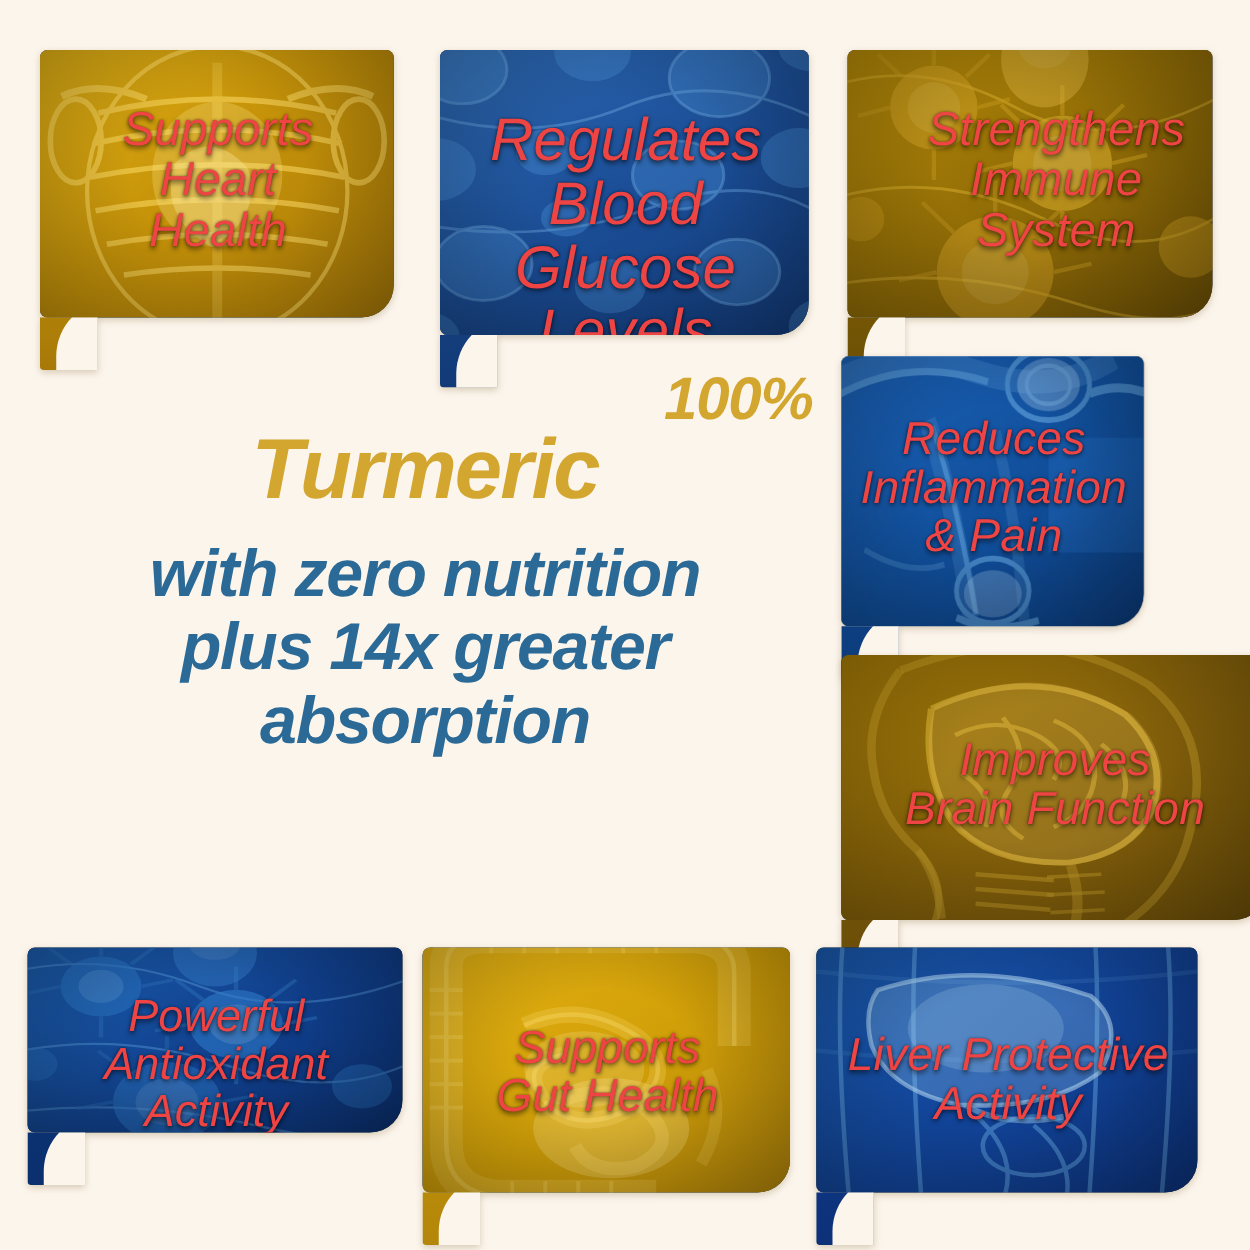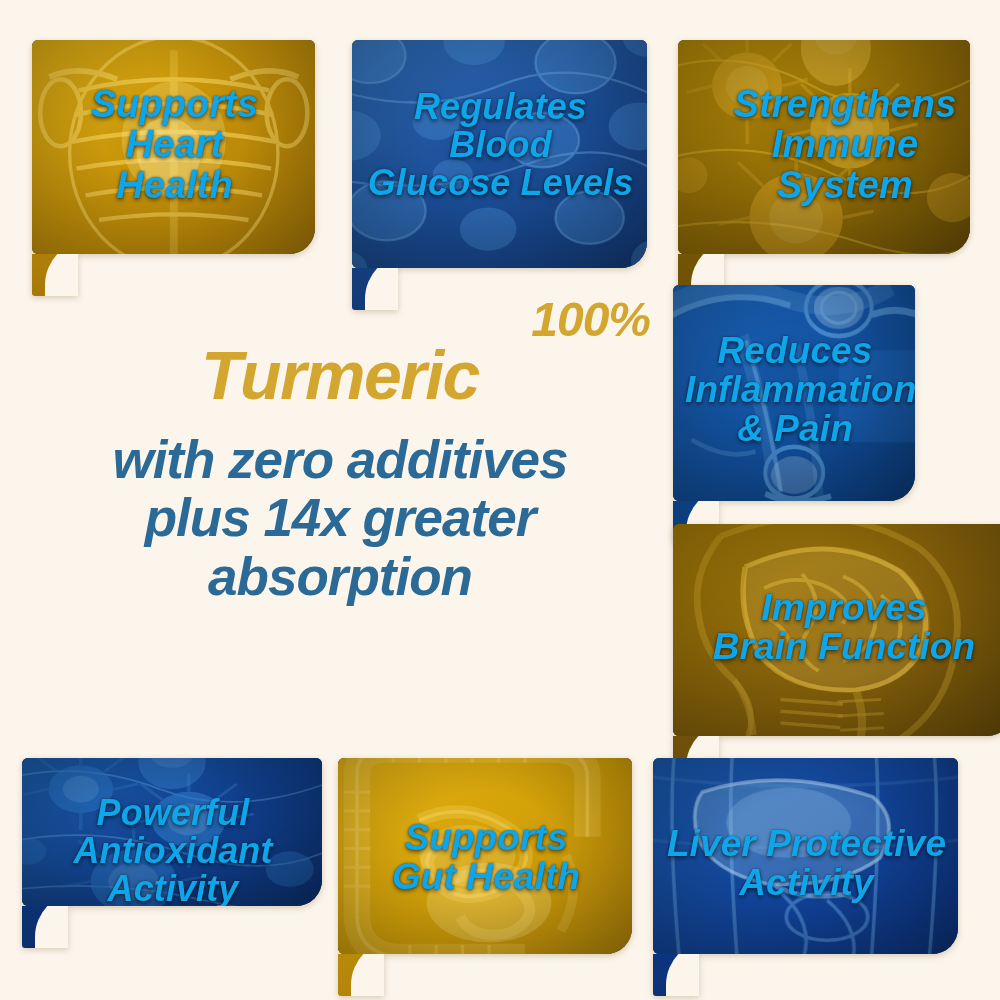--- a/index.html
+++ b/index.html
@@ -46,22 +46,22 @@
 
   
   .bg-base{position:absolute;inset:0;}
   .tex{position:absolute;inset:-10%;opacity:.85;}
   .vig{position:absolute;inset:0;
        background:radial-gradient(ellipse at 50% 45%,rgba(0,0,0,0) 35%,rgba(0,0,0,.30) 100%);}
 
   .label{
     position:absolute;left:2px;right:0;
     text-align:center;
-    color:#0ea5e9;
-    font-weight:bold;
+    color:#ef4444;
+    font-weight:normal;
     font-style:italic;
     line-height:1.06;
     letter-spacing:.1px;
     text-shadow:0 2px 4px rgba(0,0,0,.55),0 0 2px rgba(0,0,0,.45);
     padding:0 10px;
     box-sizing:border-box;
     white-space:pre-line;
   }
 
   
@@ -146,21 +146,21 @@
             <ellipse cx="214" cy="40" rx="34" ry="27"></ellipse>
             <ellipse cx="186" cy="108" rx="31" ry="24"></ellipse>
             <ellipse cx="54" cy="170" rx="33" ry="26"></ellipse>
             <ellipse cx="226" cy="176" rx="29" ry="23"></ellipse>
             <path d="M0 60 Q80 90 150 60 T300 80"></path>
             <path d="M0 140 Q90 160 170 130 T300 150"></path>
           </g>
         </svg>
       </div>
       <div class="vig"></div>
-      <div class="label" style="top:48px;font-size:36px;">Regulates
+      <div class="label" style="top:48px;font-size:48px;">Regulates
 Blood
 Glucose Levels</div>
     </div>
     <div class="tail">
       <div class="tailfill" style="background:linear-gradient(180deg,#16427F 0%,#123A78 100%);"></div>
       <div class="tailcut"></div>
     </div>
   </div>
 
   <div class="card" id="card-immune" style="left:678px;top:40px;width:292px;height:214px;">
@@ -447,18 +447,18 @@
     </div>
     <div class="tail">
       <div class="tailfill" style="background:linear-gradient(180deg,#0E3885 0%,#0C3179 100%);"></div>
       <div class="tailcut"></div>
     </div>
   </div>
 
   <div id="centre">
     <div class="gold" id="l-100">100%</div>
     <div class="gold" id="l-turmeric">Turmeric</div>
-    <div id="blue-copy">with zero additives
+    <div id="blue-copy">with zero nutrition
 plus 14x greater
 absorption</div>
   </div>
 
 </div>
 
 </body></html>

